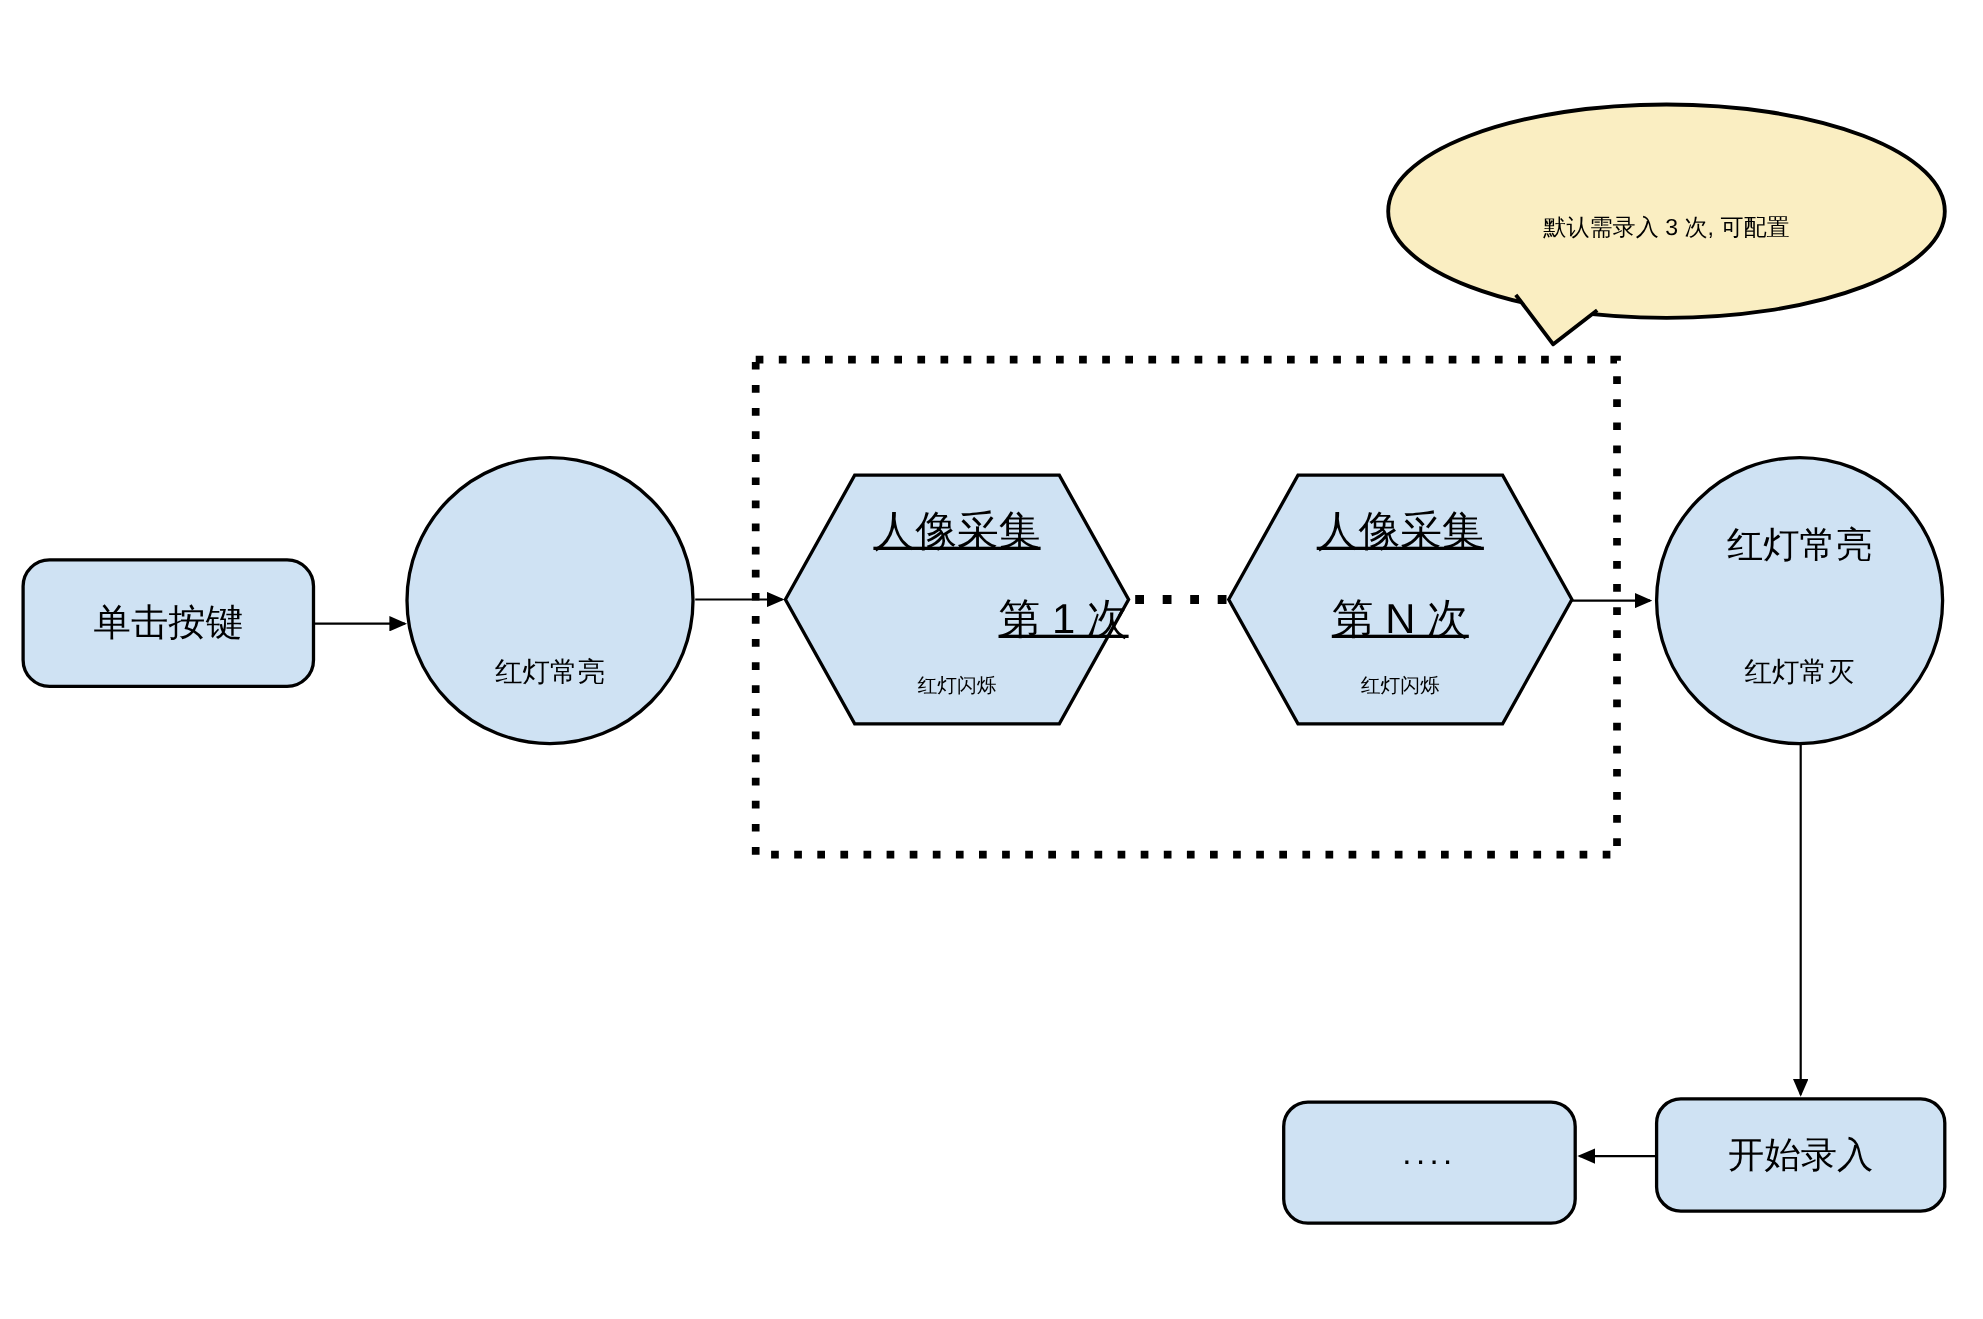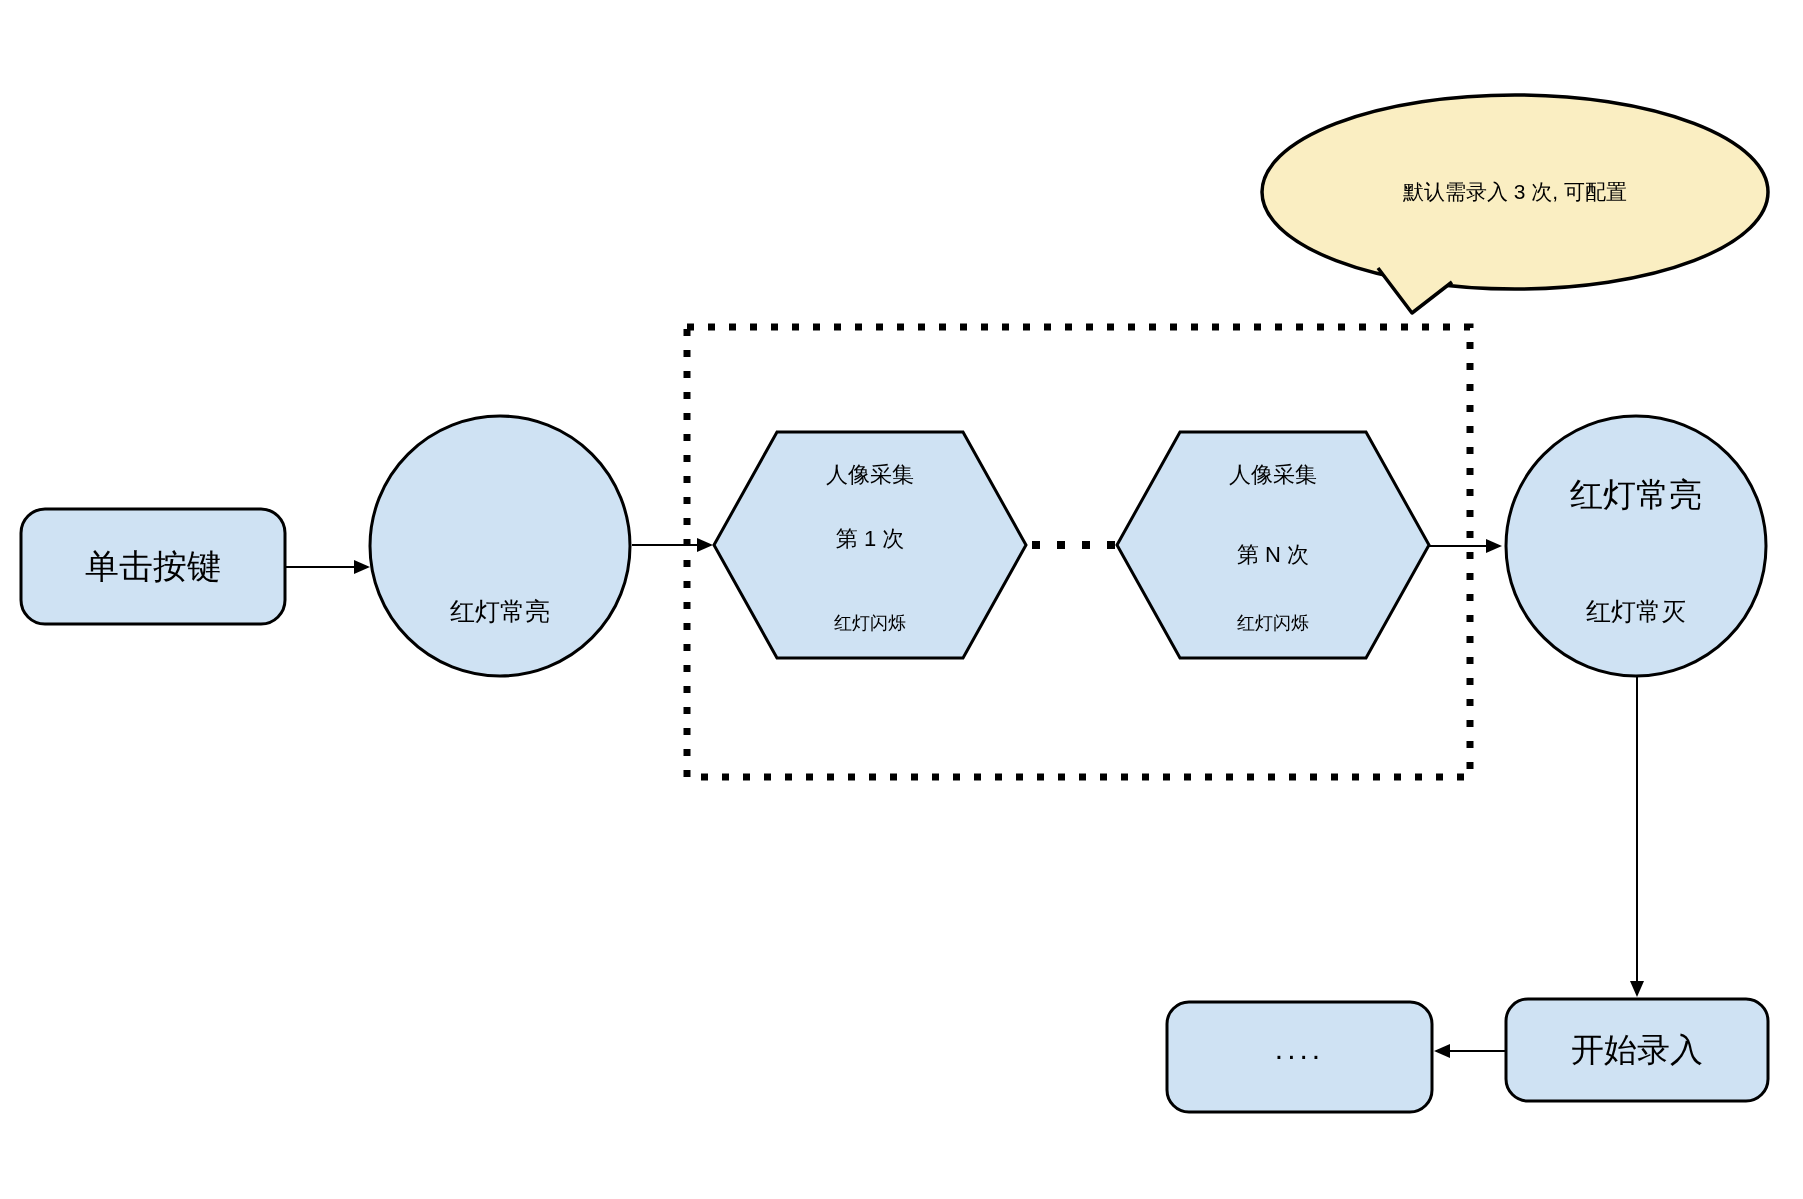--- a/index.html
+++ b/index.html
@@ -28,24 +28,24 @@
     white-space: nowrap;
   }
   .label.centered {
     display: flex;
     align-items: center;
     justify-content: center;
     border-radius: 10px;
   }
   .t-main   { font-size: 33px; }
   .t-box    { font-size: 34px; }
-  .t-hex    { font-size: 22px; }
+  .t-hex    { font-size: 38px; text-decoration: underline; }
   .t-status { font-size: 25px; }
   .t-hex-status { font-size: 18px; }
-  .t-callout { font-size: 21px; }
+  .t-callout { font-size: 21px; margin-top: 16px; }
   .t-dots   { font-size: 30px; letter-spacing: 4px; }
 </style>
 </head>
 <body>
 
 <div class="canvas">
 
   <svg class="layer" width="1803" height="1199" viewBox="0 0 1803 1199">
     <defs>
       <marker id="ah" markerUnits="userSpaceOnUse" markerWidth="16" markerHeight="14" refX="14" refY="7" orient="auto">
@@ -79,21 +79,21 @@
 
     <ellipse cx="1515" cy="192" rx="253" ry="97" stroke="#000000" stroke-width="3.5" fill="#faeec2"></ellipse>
     <path d="M1378 268 L1412 313 L1452 282" stroke="#000000" stroke-width="3.5" stroke-linejoin="round" fill="#faeec2"></path>
   </svg>
 
   <div class="label centered t-box" style="left:21px; top:509px; width:264px; height:115px;">单击按键</div>
 
   <div class="label t-status" style="left:370px; top:597px; width:260px;">红灯常亮</div>
 
   <div class="label t-hex" style="left:714px; top:462px; width:312px;">人像采集</div>
-  <div class="label t-hex" style="left:714px; top:526px; width:312px;">第 1 次</div>
+  <div class="label t-hex" style="left:714px; top:542px; width:312px;text-align:right;">第 1 次</div>
   <div class="label t-hex-status" style="left:714px; top:613px; width:312px;">红灯闪烁</div>
 
   <div class="label t-hex" style="left:1117px; top:462px; width:312px;">人像采集</div>
   <div class="label t-hex" style="left:1117px; top:542px; width:312px;">第 N 次</div>
   <div class="label t-hex-status" style="left:1117px; top:613px; width:312px;">红灯闪烁</div>
 
   <div class="label t-main" style="left:1506px; top:476px; width:260px;">红灯常亮</div>
   <div class="label t-status" style="left:1506px; top:597px; width:260px;">红灯常灭</div>
 
   <div class="label centered t-main" style="left:1506px; top:999px; width:262px; height:102px;">开始录入</div>

